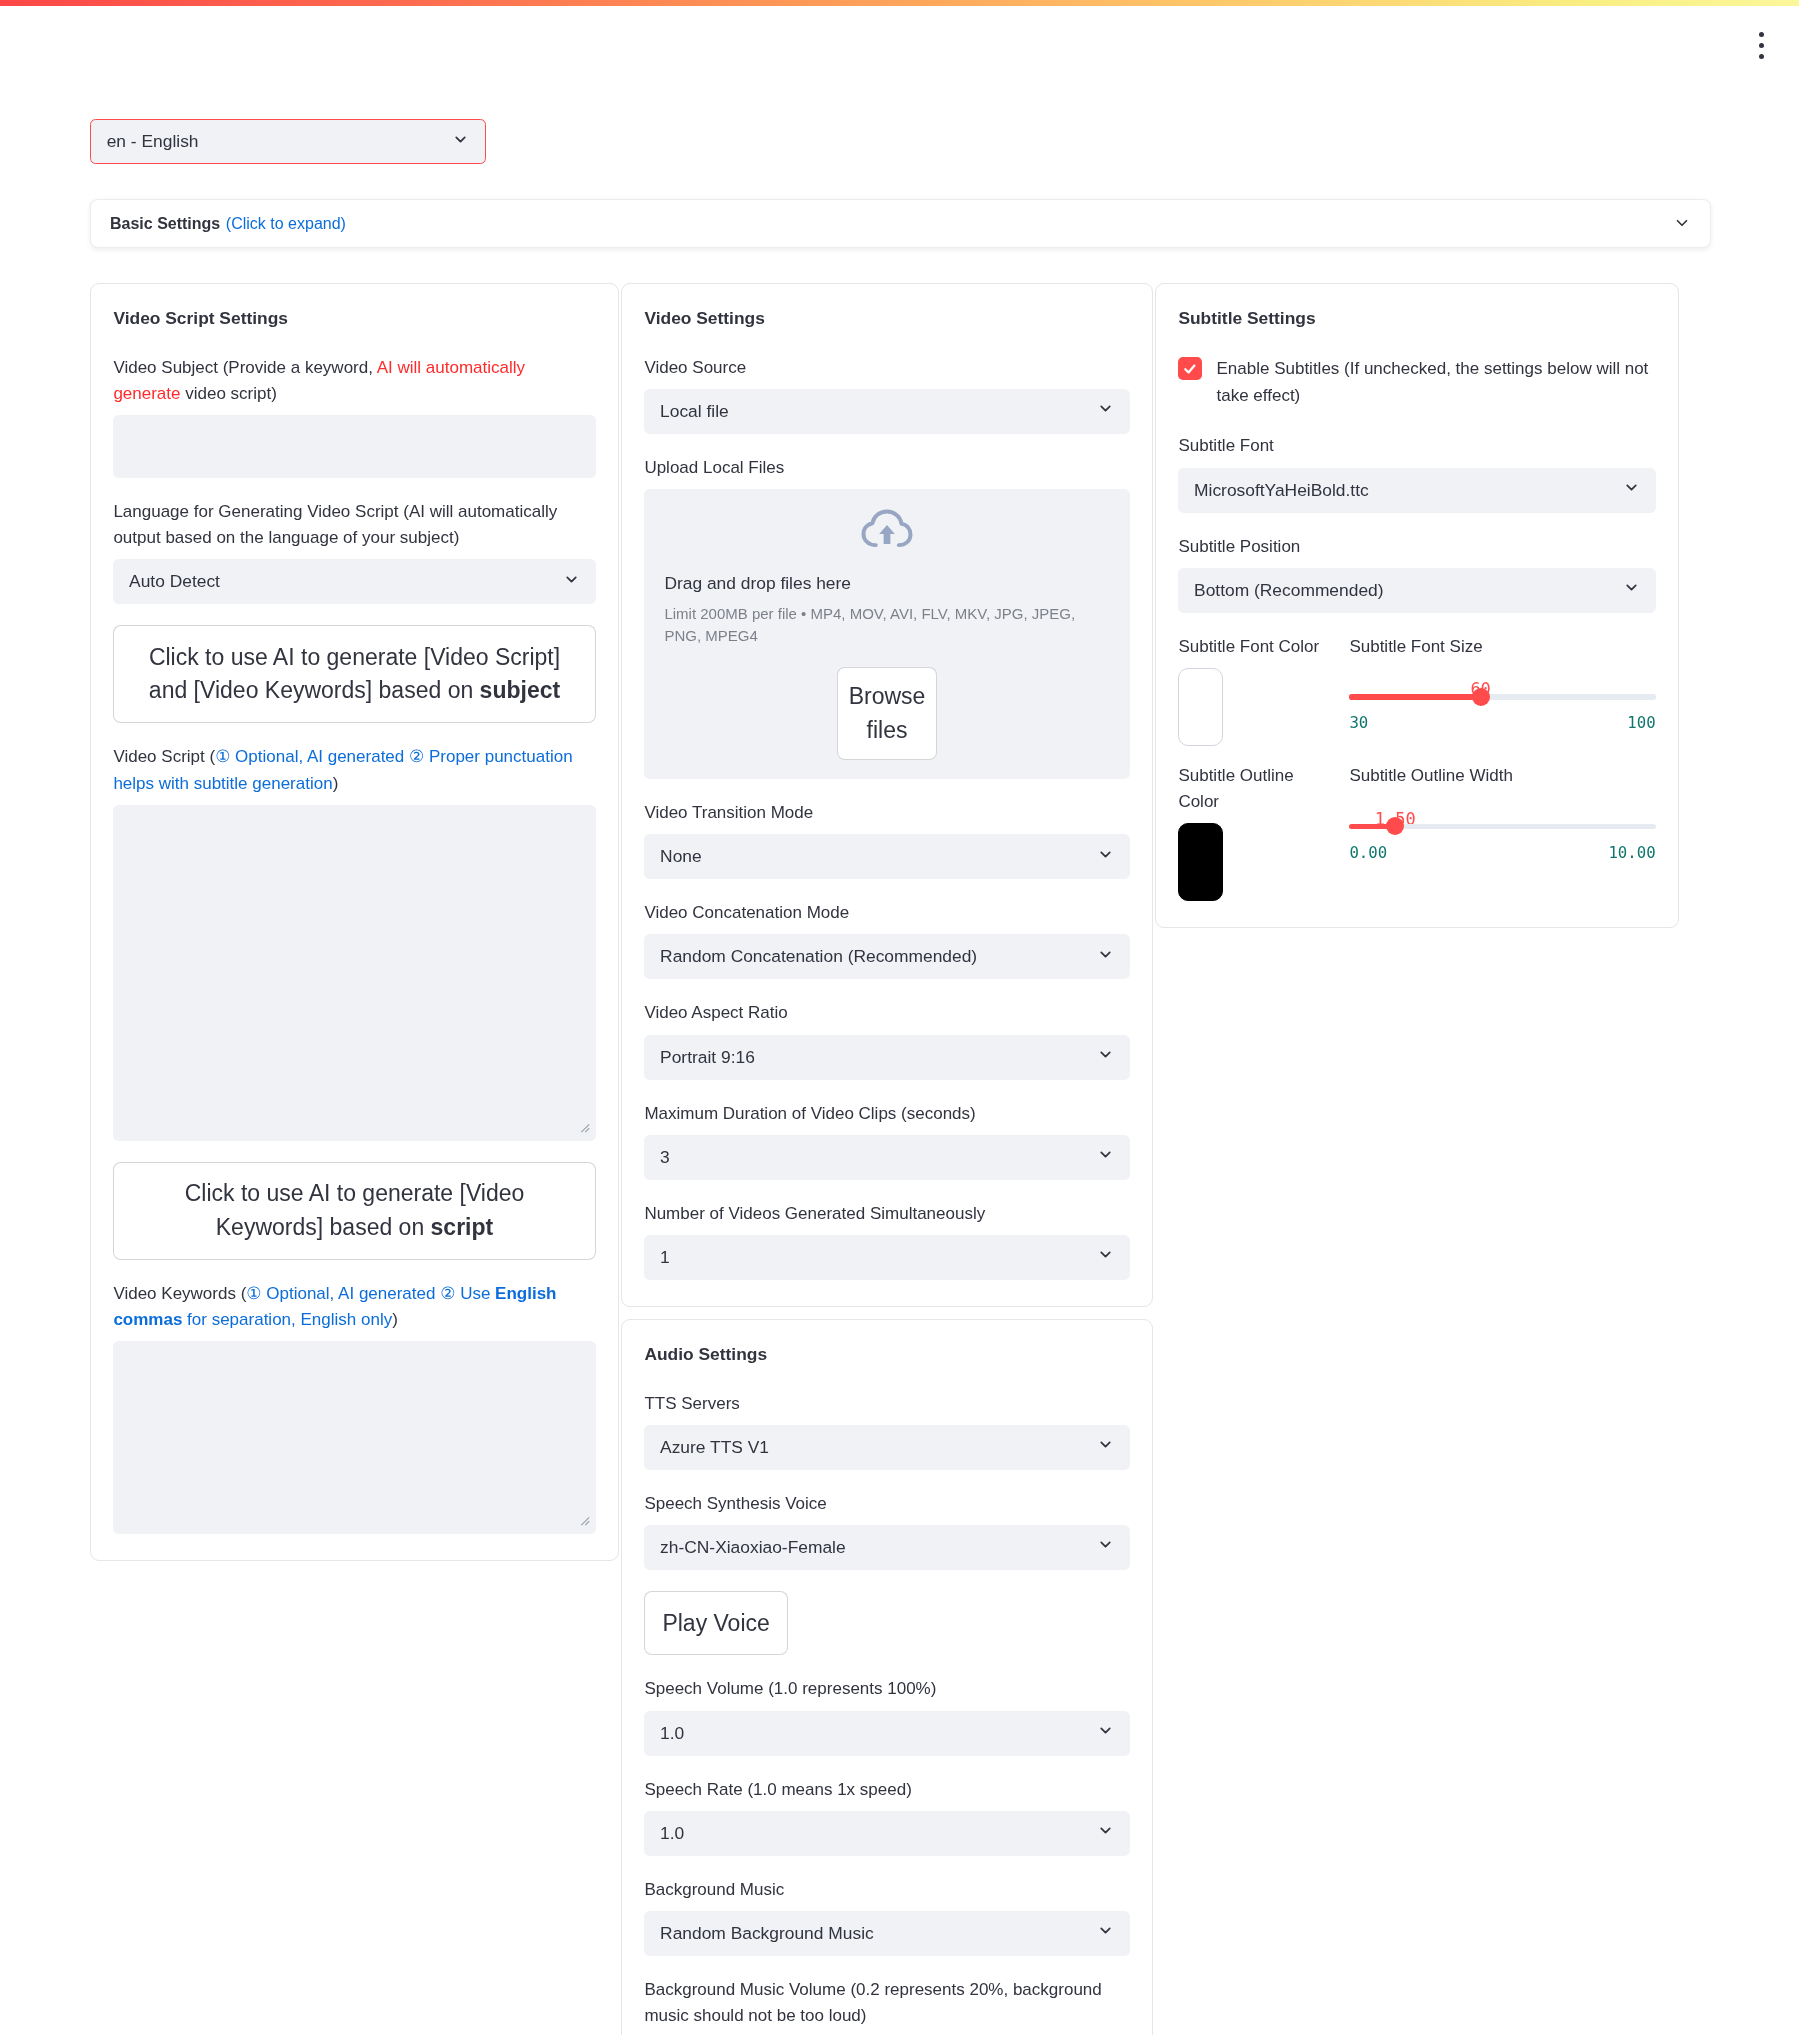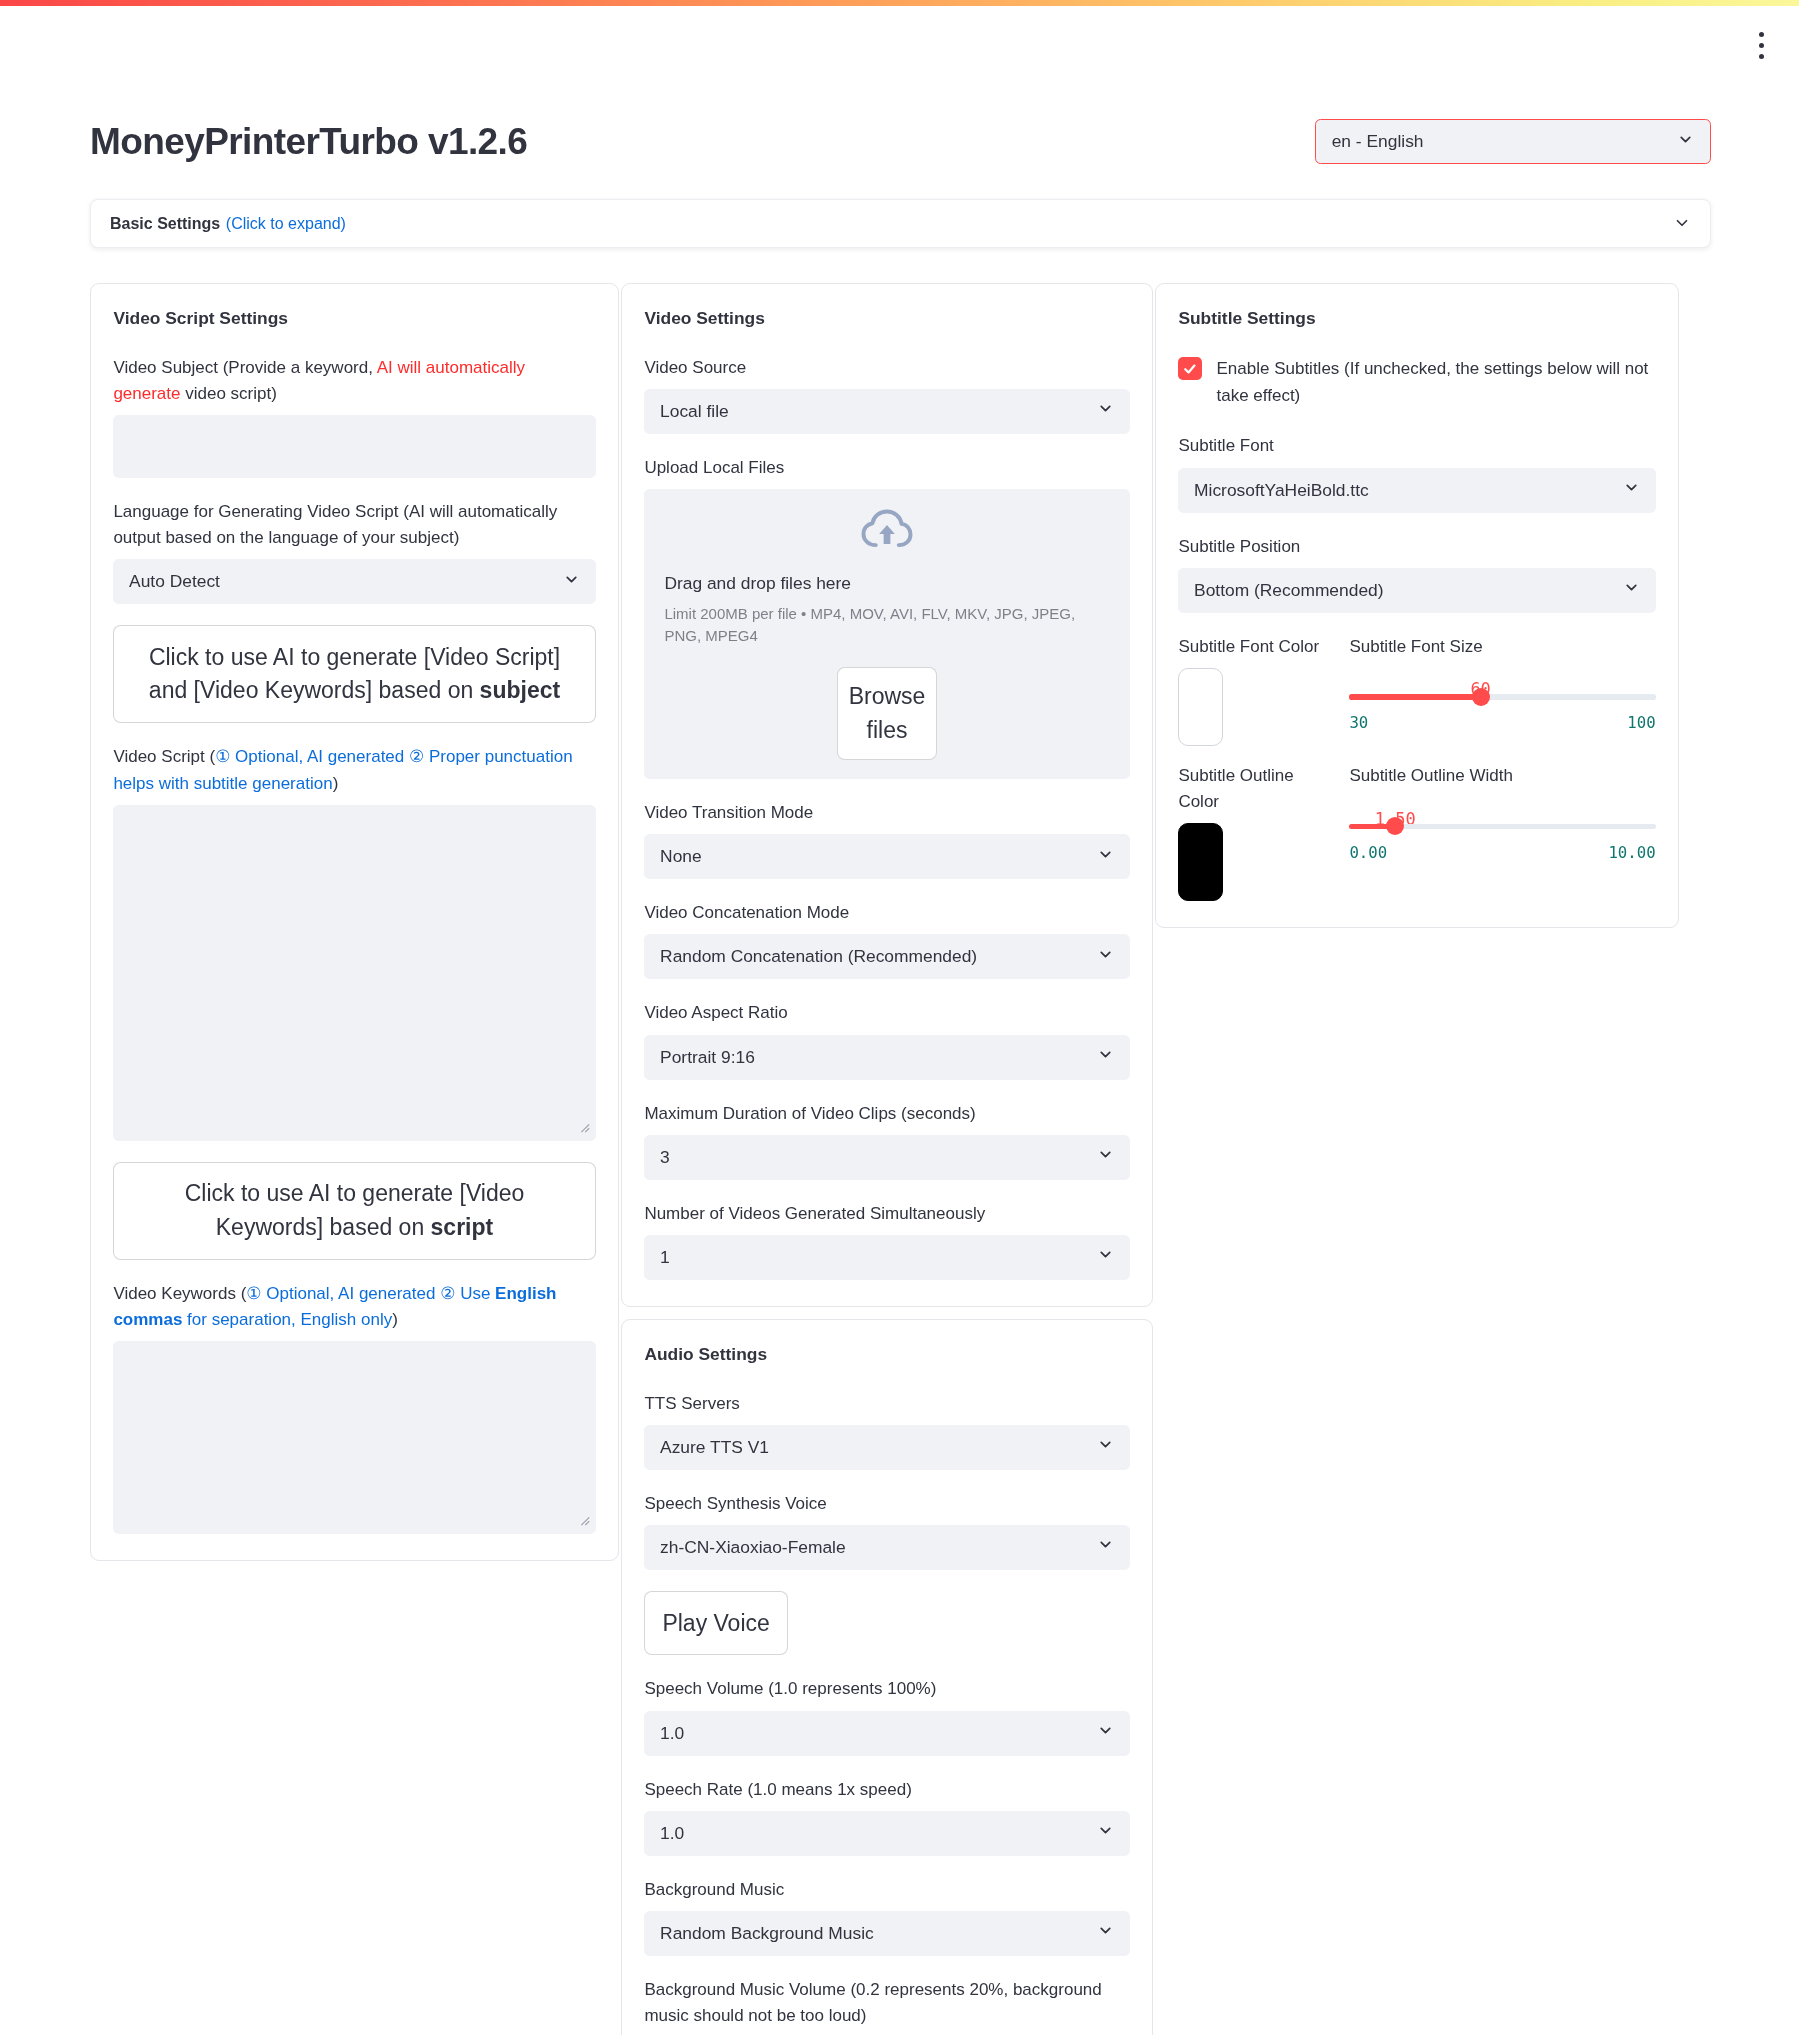--- a/index.html
+++ b/index.html
@@ -98,21 +98,20 @@
 
 <div class="kebab">
     <i></i>
     <i></i>
     <i></i>
   </div>
 
 <div class="container">
 
   <div class="header-row">
-    <h1 class="page-title">MoneyPrinterTurbo v1.2.6</h1>
     <div class="select lang-select">
       <span class="sel-text">en - English</span>
       <span>
         <svg width="17" height="17" viewBox="0 0 24 24" fill="none">
             <polyline points="6,9 12,15 18,9" stroke="#31333F" stroke-width="2.4" stroke-linecap="round" stroke-linejoin="round"></polyline>
           </svg>
       </span>
     </div>
   </div>
 

